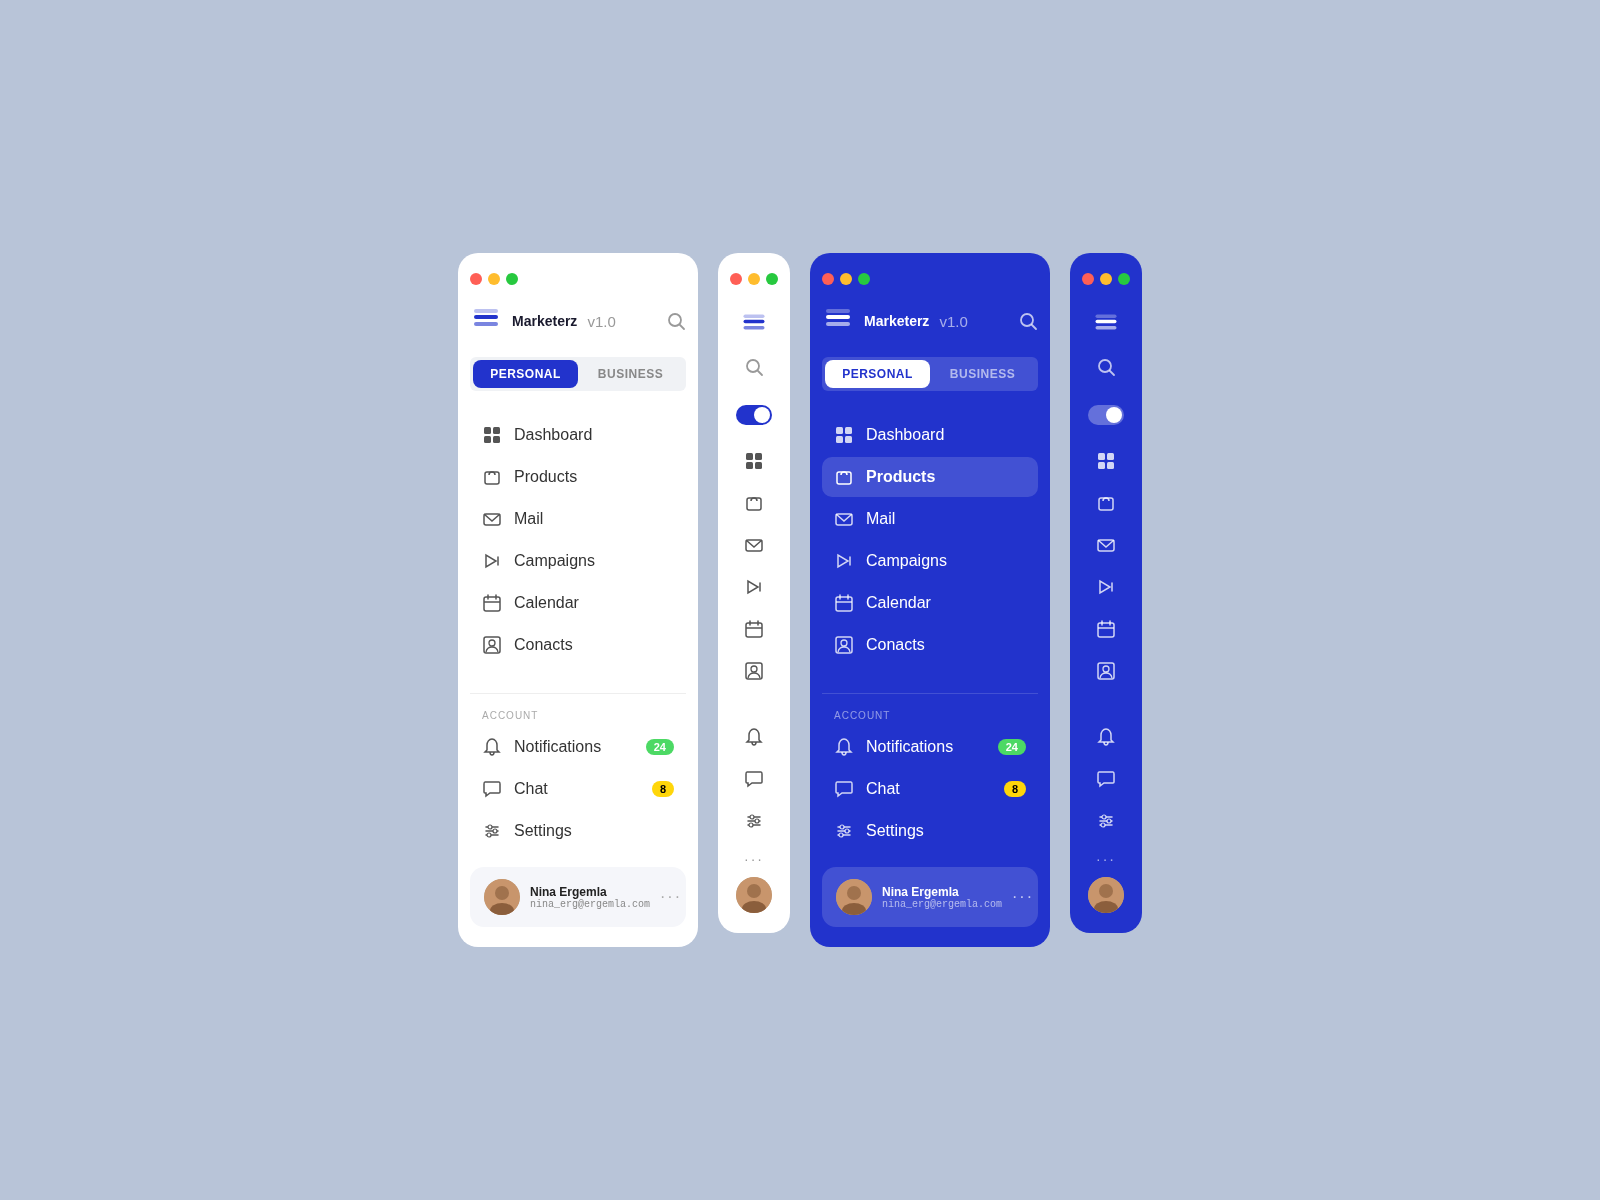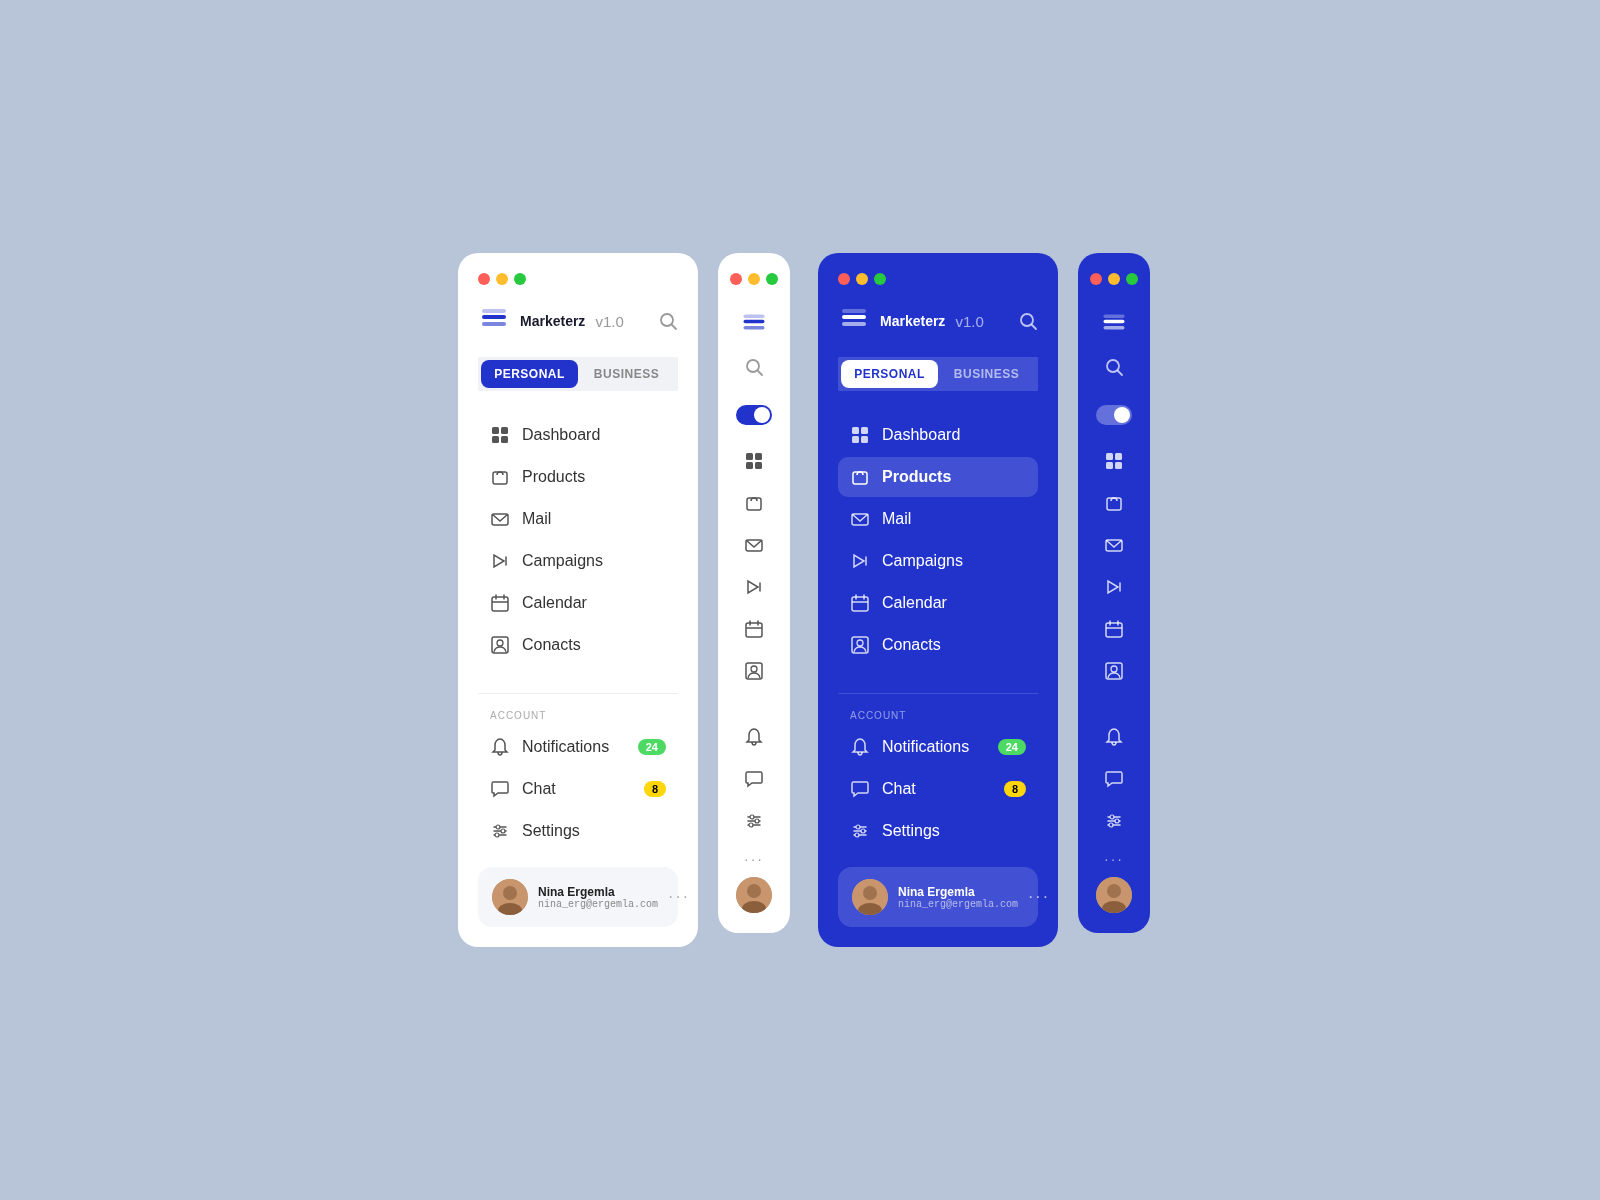--- a/index.html
+++ b/index.html
@@ -16,27 +16,26 @@
       gap: 20px;
       align-items: flex-start;
       padding: 40px;
     }
 
     
     .sidebar-full {
       background: #ffffff;
       border-radius: 20px;
       width: 240px;
-      padding: 20px 20px;
+      padding: 20px 12px;
       display: flex;
       flex-direction: column;
       gap: 0;
       min-height: 680px;
       position: relative;
-      margin-left: 8px;
     }
     
     .sidebar-full.blue {
       background: #2233CC;
     }
     
     .sidebar-collapsed {
       background: #ffffff;
       border-radius: 20px;
       width: 72px;
@@ -91,21 +90,21 @@
     .logo-version.white { color: rgba(255,255,255,0.6); }
     .search-icon-header {
       margin-left: auto;
       cursor: pointer;
     }
 
     
     .tab-switcher {
       display: flex;
       background: #f0f2f5;
-      border-radius: 1px;
+      border-radius: 6px;
       padding: 3px;
       margin-bottom: 24px;
     }
     .tab-switcher.blue-bg {
       background: rgba(255,255,255,0.15);
     }
     .tab-btn {
       flex: 1;
       padding: 7px 10px;
       border: none;

